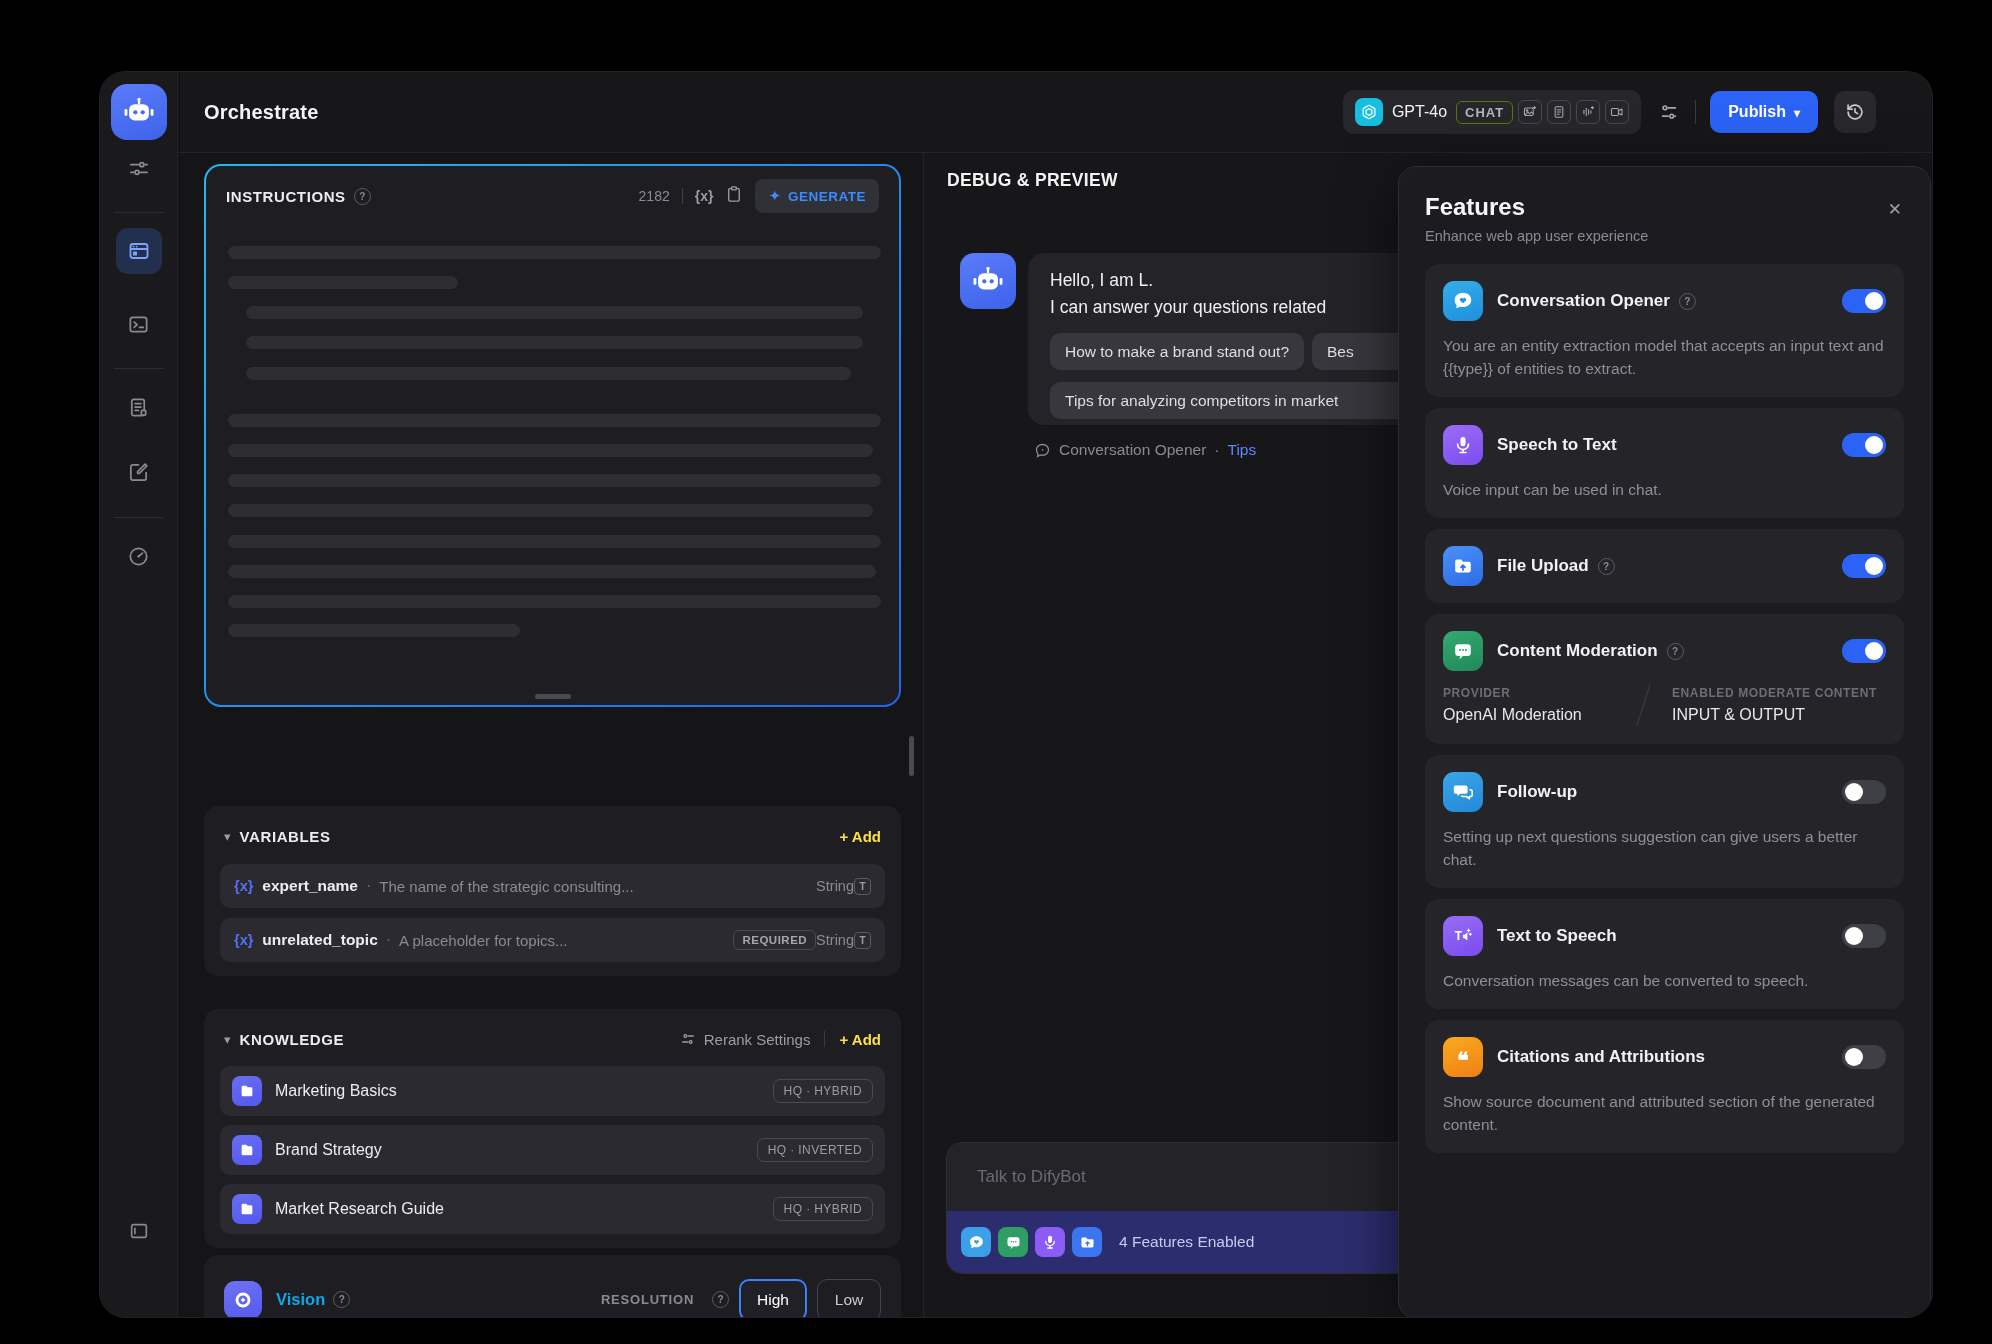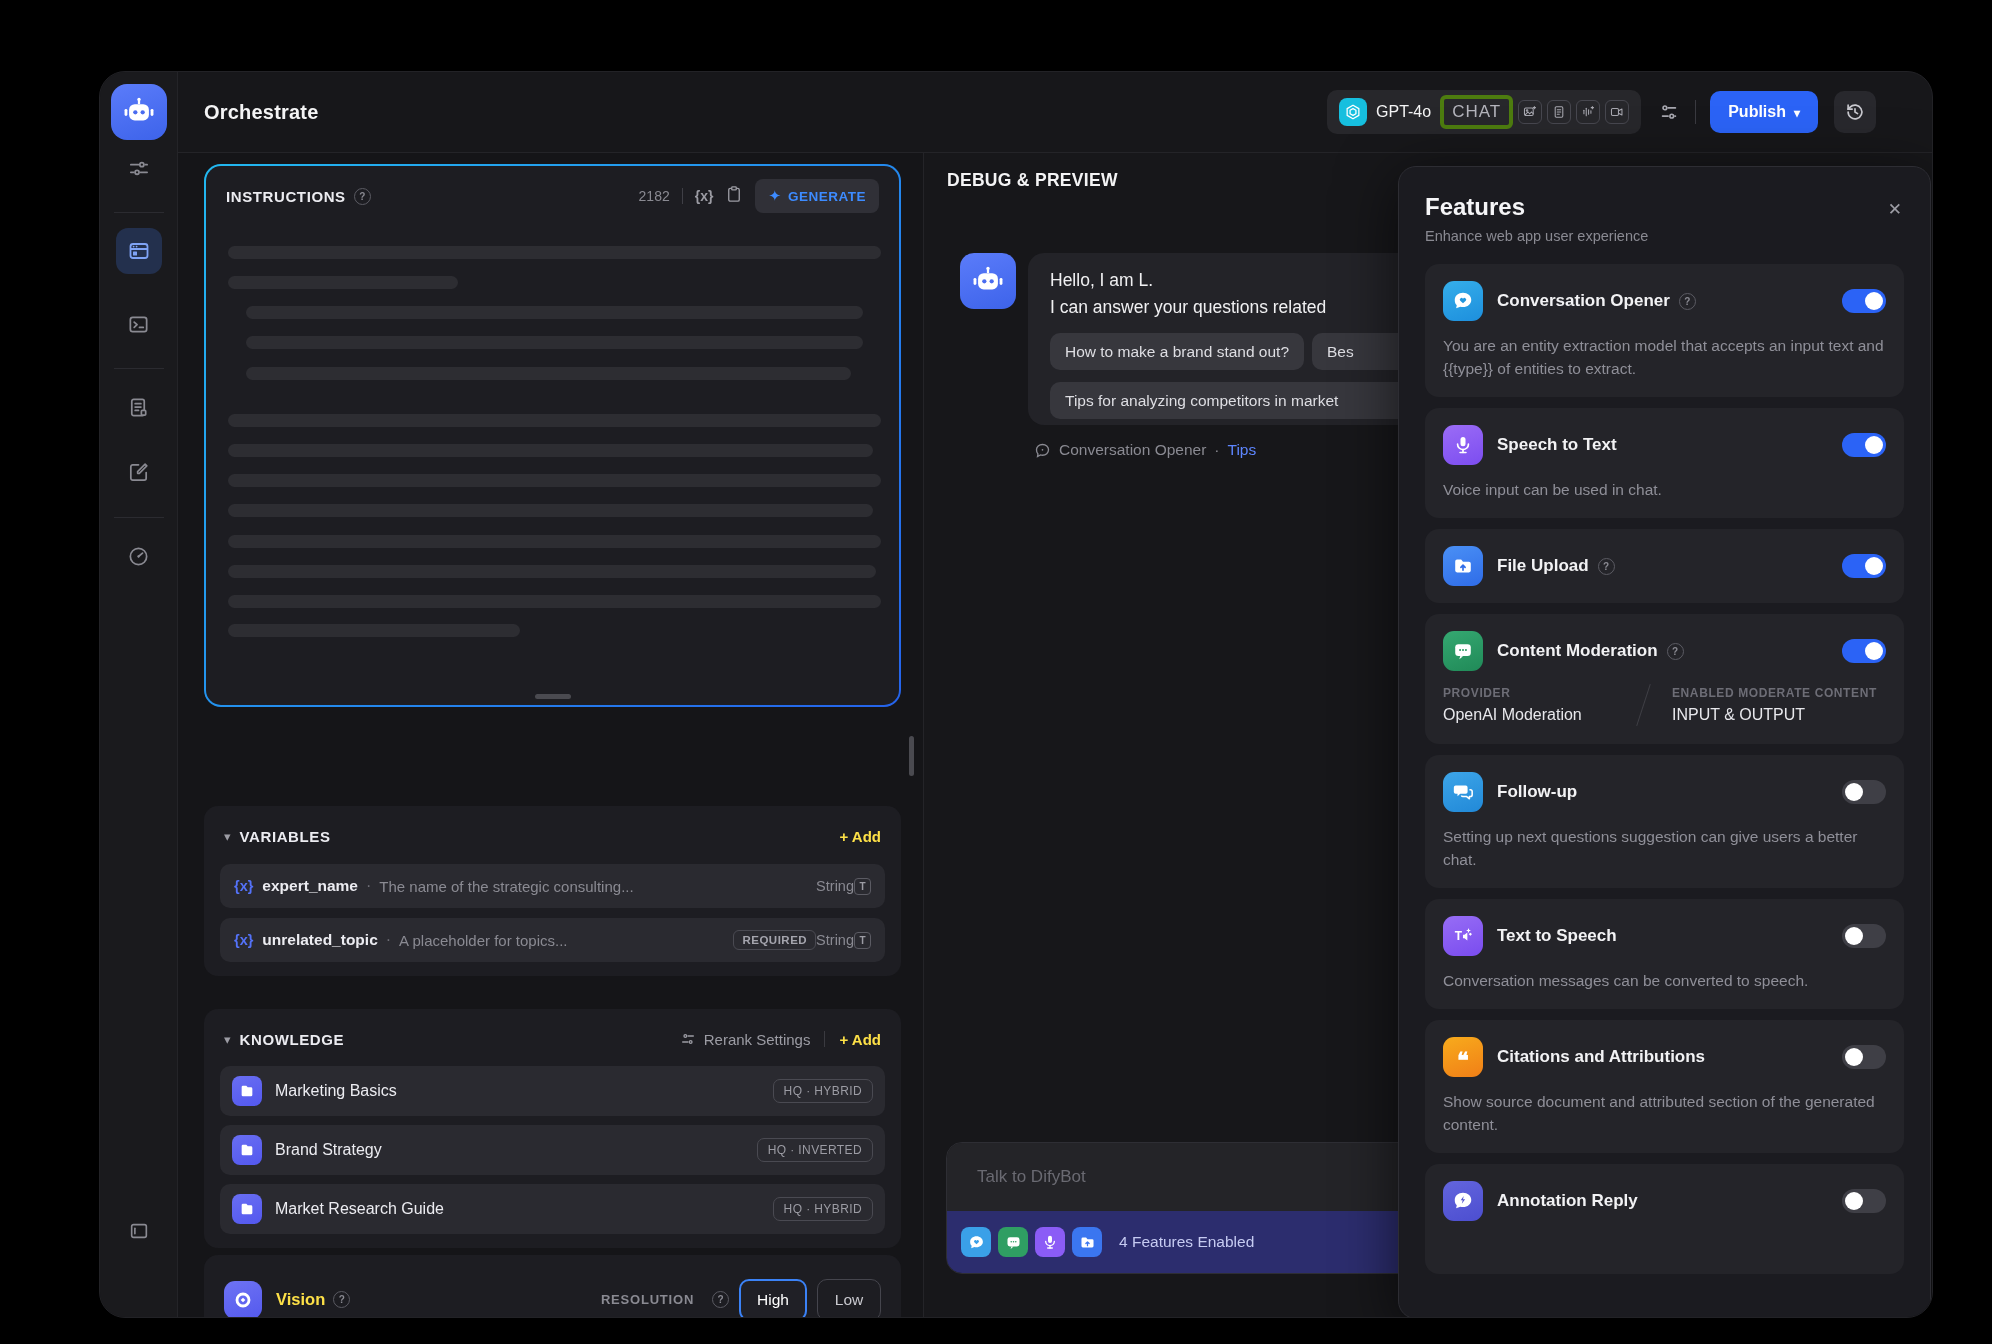--- a/index.html
+++ b/index.html
@@ -13,21 +13,21 @@
   .rail-btn.active { background:#23304d; color:#7fa3f5; }
   .rail-div { position:absolute; left:14px; width:50px; border-top:1px solid #2b2b30; }
 
   
   .header { position:absolute; left:78px; right:0; top:0; height:81px; border-bottom:1px solid #242428; display:flex; align-items:center; }
   .page-title { margin-left:26px; font-size:20px; font-weight:700; color:#f4f4f5; letter-spacing:.2px; }
   .header-right { margin-left:auto; margin-right:56px; display:flex; align-items:center; }
   .model-pill { display:flex; align-items:center; height:44px; background:#27272b; border-radius:10px; padding:0 12px; gap:9px; }
   .openai-tile { width:28px; height:28px; border-radius:8px; background:#16bfdf; display:flex; align-items:center; justify-content:center; color:#fff; }
   .model-name { font-size:16px; color:#f4f4f5; font-weight:500; }
-  .mode-badge { border:4px solid #4d7c0f; border-radius:6px; padding:3px 8px; font-size:17px; letter-spacing:1px; color:#b4b4bc; font-weight:400; }
+  .mode-badge { border:1px solid #4d7c0f; border-radius:6px; padding:3px 8px; font-size:13px; letter-spacing:1px; color:#b4b4bc; font-weight:700; }
   .cap-badge { width:24px; height:24px; border:1px solid #47474f; border-radius:6px; display:flex; align-items:center; justify-content:center; color:#a8a8b0; margin-left:-4px; }
   .cap-badge:first-of-type { margin-left:0; }
   .params-btn { width:40px; height:40px; margin-left:8px; display:flex; align-items:center; justify-content:center; color:#a8a8b0; border-radius:10px; }
   .hdr-div { width:1px; height:24px; background:#3a3a40; margin:0 14px 0 6px; }
   .publish-btn { height:42px; padding:0 18px; background:#2b63f6; color:#fff; border:none; border-radius:10px; font-size:16px; font-weight:600; display:flex; align-items:center; gap:8px; font-family:inherit; }
   .publish-btn .chev { font-size:12px; margin-top:2px; }
   .history-btn { width:42px; height:42px; margin-left:16px; background:#28282d; border-radius:10px; display:flex; align-items:center; justify-content:center; color:#c9c9cf; }
 
   
   .config-col { position:absolute; left:78px; top:81px; width:745px; bottom:0; background:#151518; }
@@ -70,21 +70,21 @@
   .var-type { color:#8a8a92; font-size:14.5px; }
   .t-box { width:17px; height:17px; border:1.3px solid #5b5b63; border-radius:4px; color:#9c9ca4; font-size:10px; display:inline-flex; align-items:center; justify-content:center; font-weight:600; }
 
   .kn-row { height:50px; background:#2a2a30; border-radius:10px; display:flex; align-items:center; padding:0 12px; margin-top:9px; }
   .kn-tile { width:30px; height:30px; border-radius:8px; background:linear-gradient(160deg,#696ef2,#5358ef); display:flex; align-items:center; justify-content:center; color:#fff; }
   .kn-name { margin-left:13px; color:#ececf1; font-size:16px; font-weight:500; }
   .kn-badge { margin-left:auto; border:1px solid #4a4a52; border-radius:7px; padding:4px 10px; font-size:12px; color:#9c9ca4; letter-spacing:.4px; }
 
   .vision-card { background:#1d1d22; border-radius:14px; height:89px; display:flex; align-items:center; padding:0 20px; }
   .vision-tile { width:38px; height:38px; border-radius:11px; background:linear-gradient(160deg,#6e73f3,#5459ee); display:flex; align-items:center; justify-content:center; color:#fff; }
-  .vision-title { margin-left:14px; font-size:16.5px; font-weight:600; color:#fde047; }
+  .vision-title { margin-left:14px; font-size:16.5px; font-weight:600; color:#0ea5e9; }
   .vision-right { margin-left:auto; display:flex; align-items:center; gap:10px; }
   .res-label { font-size:13px; color:#8a8a92; letter-spacing:.8px; font-weight:600; }
   .seg { height:42px; min-width:64px; padding:0 16px; border-radius:10px; background:transparent; border:1px solid #45454d; color:#c9c9cf; font-size:15.5px; font-family:inherit; }
   .seg.selected { border:2px solid #3b82f6; background:#202026; color:#fff; font-weight:500; }
   .col-scrollbar { position:absolute; left:731px; top:583px; width:5px; height:40px; border-radius:3px; background:#4a4a50; }
 
   
   .debug { position:absolute; left:823px; top:81px; right:0; bottom:0; border-left:1px solid #242428; background:#17171a; }
   .debug-title { position:absolute; left:23px; top:17px; font-size:17.5px; font-weight:700; color:#f4f4f5; letter-spacing:.3px; }
   .bot-avatar { position:absolute; left:36px; top:100px; width:56px; height:56px; border-radius:14px; background:linear-gradient(160deg,#5b7cfa,#3d63ea); display:flex; align-items:center; justify-content:center; }
@@ -609,29 +609,16 @@
         <div class="fhead">
           <span class="ficon bg-cite">
               <span class="quote-glyph">❝</span>
             </span>
           <span class="ftitle">Citations and Attributions</span>
           <span class="toggle" data-on="false"></span>
         </div>
         <div class="fdesc">Show source document and attributed section of the generated content.</div>
       </div>
 
-      <div class="fcard">
-        <div class="fhead">
-          <span class="ficon bg-anno">
-            <svg width="22" height="22" viewBox="0 0 24 24">
-                <path d="M12 3c5 0 9 3.4 9 7.8s-4 7.8-9 7.8c-1 0-2-.1-2.9-.4L4.5 20l.7-3.4C3.8 15.2 3 13.6 3 10.8 3 6.4 7 3 12 3z" fill="#fff"></path>
-                <path d="M12.8 6.5l-3.3 4.6h2.2l-1 3.9 3.6-4.9h-2.3z" fill="#5254cf"></path>
-              </svg>
-          </span>
-          <span class="ftitle">Annotation Reply</span>
-          <span class="toggle" data-on="false"></span>
-        </div>
-        <div class="fdesc"></div>
-      </div>
     </div>
   </div>
 
 </div>
 
 </body></html>

